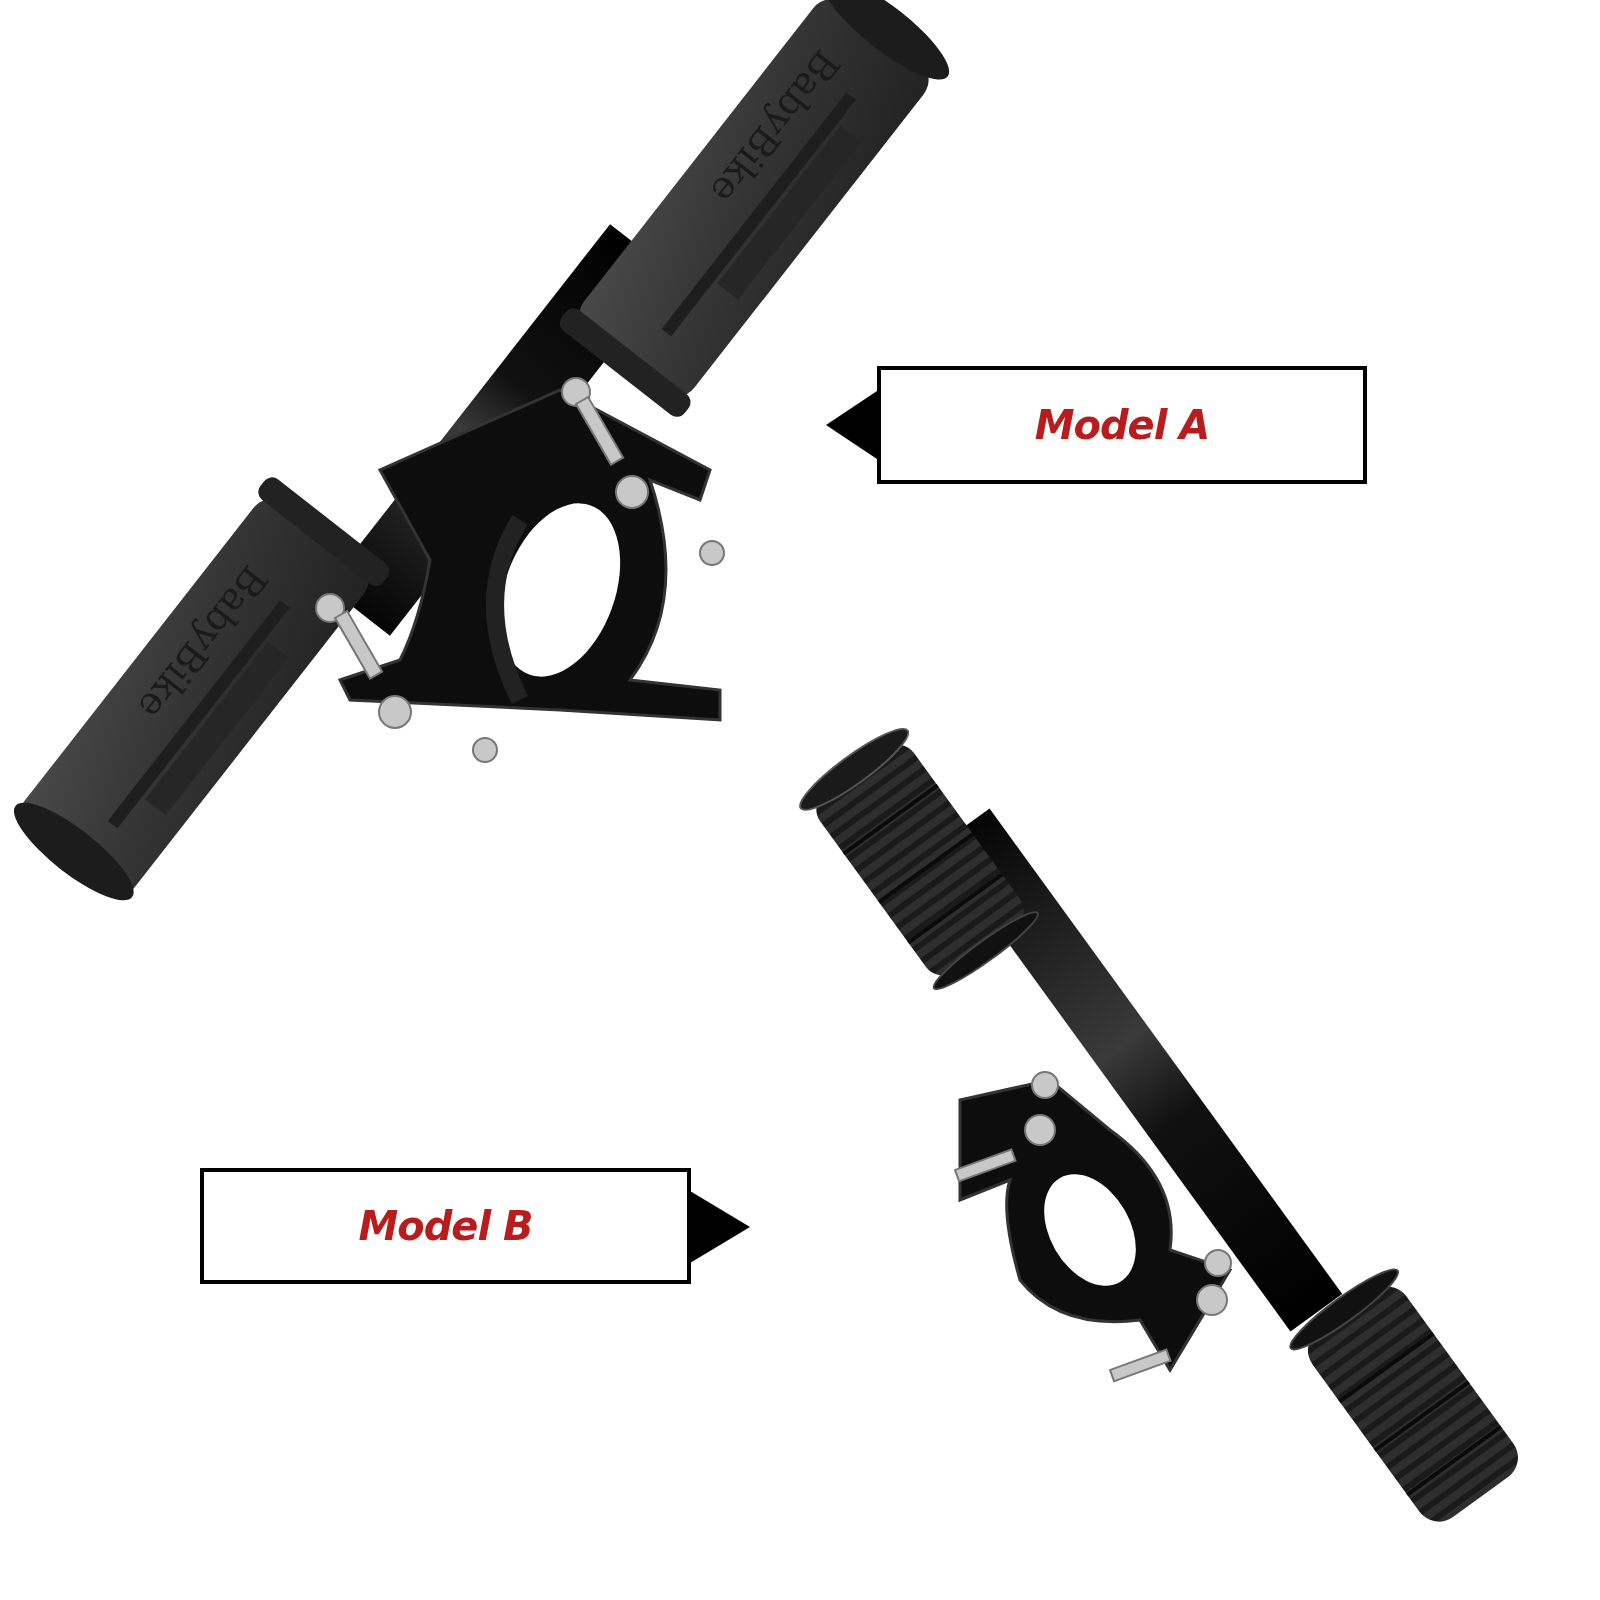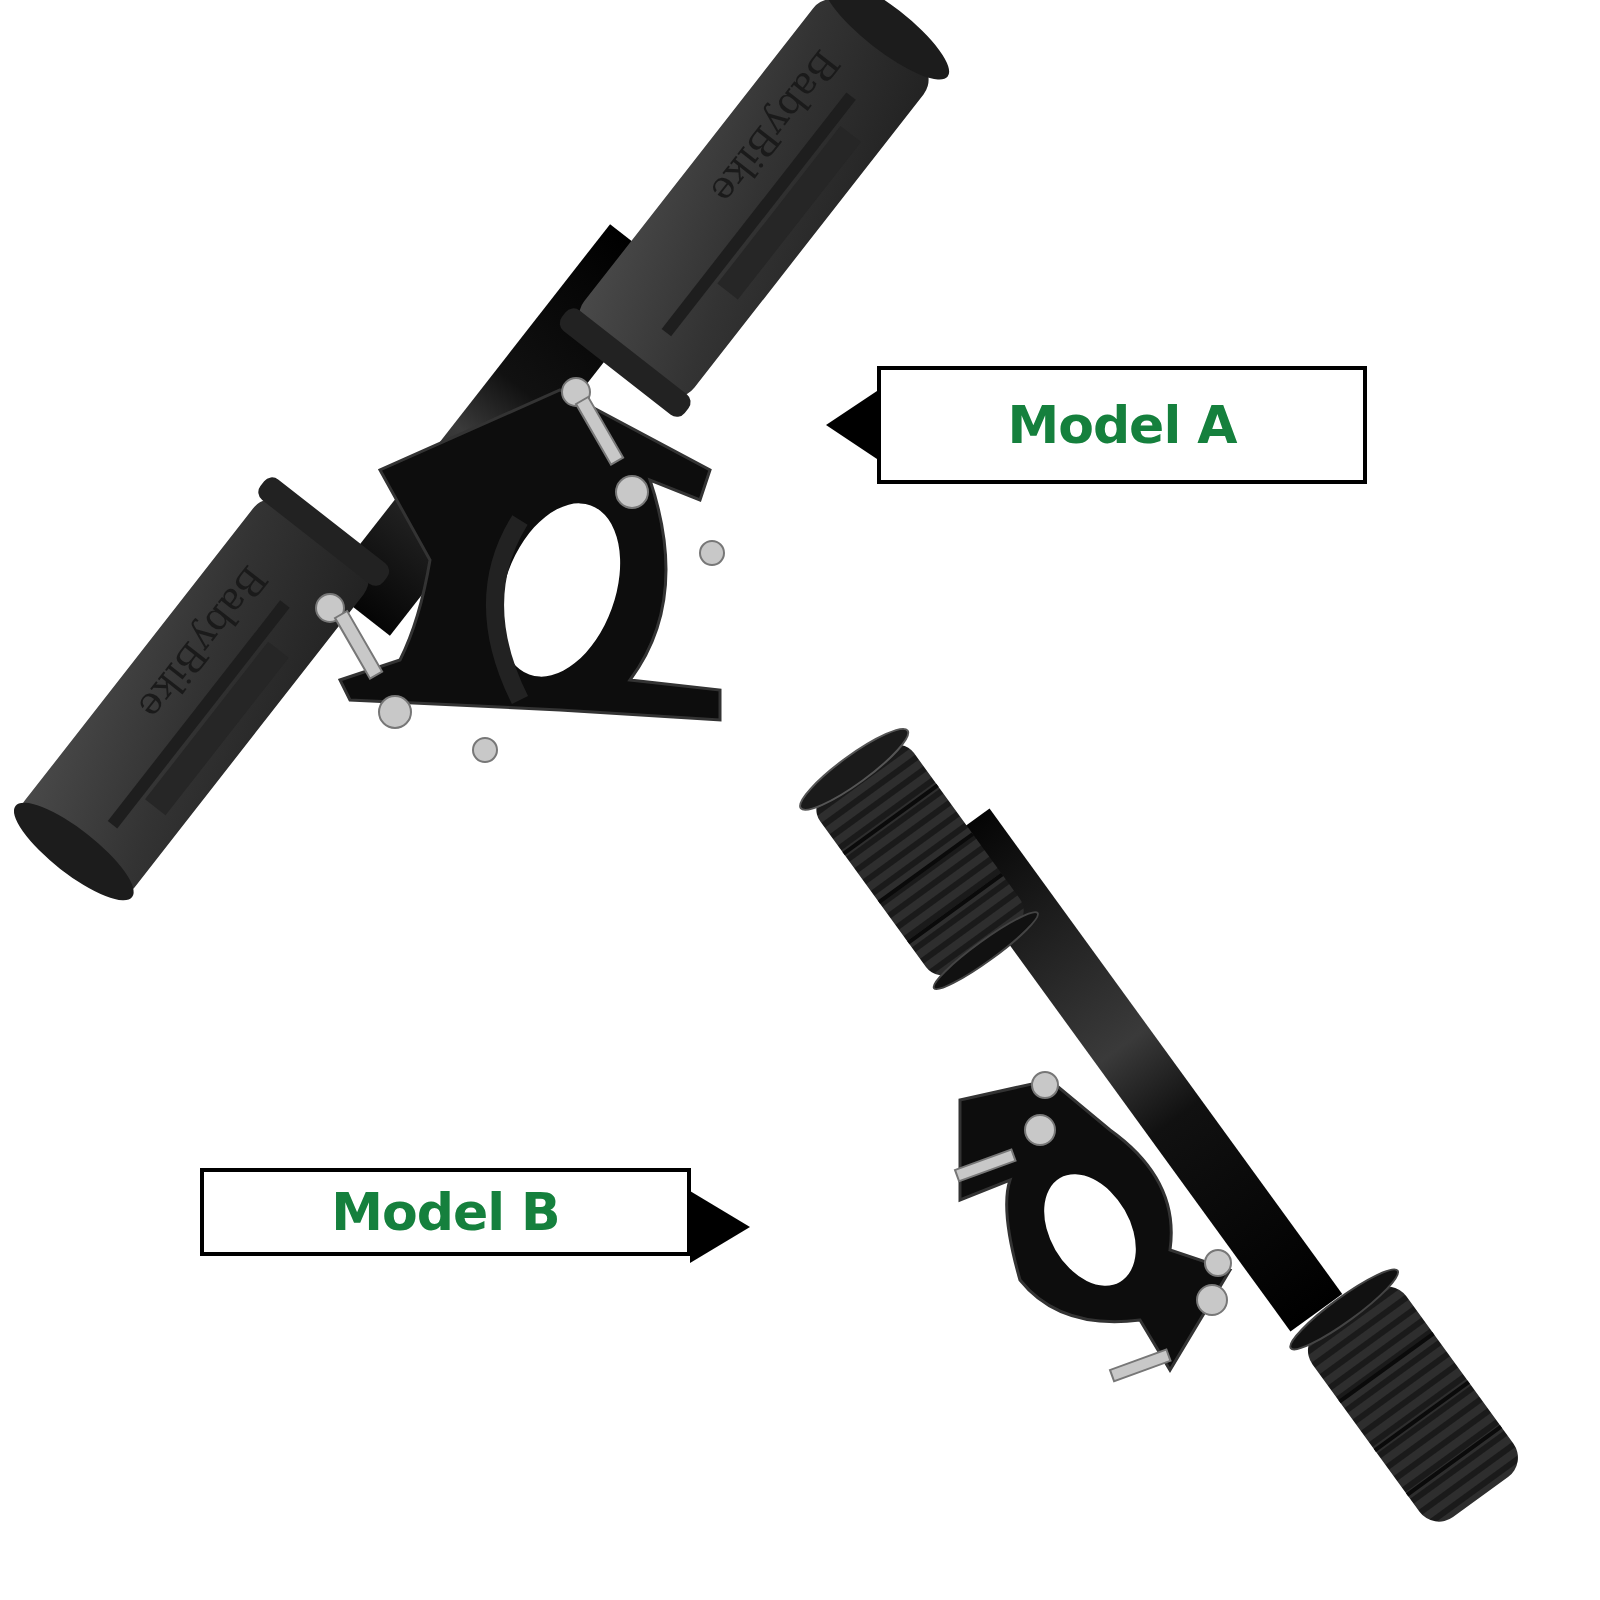--- a/index.html
+++ b/index.html
@@ -4,22 +4,22 @@
   <style>
     html, body { margin: 0; padding: 0; background: #ffffff; }
     body { width: 1600px; height: 1600px; position: relative; overflow: hidden; font-family: "DejaVu Sans", sans-serif; }
     .stage { position: absolute; left: 0; top: 0; width: 1600px; height: 1600px; }
     svg.products { position: absolute; left: 0; top: 0; }
     .label-box {
       position: absolute; box-sizing: border-box; background: #fff;
       border: 4px solid #000; display: flex; align-items: center; justify-content: center;
     }
     .label-text {
-      font-family: "DejaVu Sans", sans-serif; font-weight: bold; 
-      font-size: 52px; color: #15803d; letter-spacing: -1px;
+      font-family: "DejaVu Sans", sans-serif; font-weight: bold; font-style: italic;
+      font-size: 40px; color: #b91c1c; letter-spacing: -1px;
     }
     .arrow { position: absolute; width: 0; height: 0; }
     .arrow-left { border-top: 36px solid transparent; border-bottom: 36px solid transparent; border-right: 54px solid #000; }
     .arrow-right { border-top: 36px solid transparent; border-bottom: 36px solid transparent; border-left: 60px solid #000; }
     .brand { font-family: "DejaVu Serif", serif; font-size: 38px; fill: #1a1a1a; }
   </style>
 </head>
 <body>
 
 <div class="stage">
@@ -121,18 +121,18 @@
         </g>
       </g>
     </g>
   </svg>
 
   <div class="arrow arrow-left" style="left:826px; top:389px;"></div>
   <div class="label-box" style="left:877px; top:366px; width:490px; height:118px;">
     <span class="label-text">Model A</span>
   </div>
 
-  <div class="label-box" style="left:200px; top:1168px; width:491px; height:88px;">
+  <div class="label-box" style="left:200px; top:1168px; width:491px; height:116px;">
     <span class="label-text">Model B</span>
   </div>
   <div class="arrow arrow-right" style="left:690px; top:1191px;"></div>
 
 </div>
 
 </body></html>

